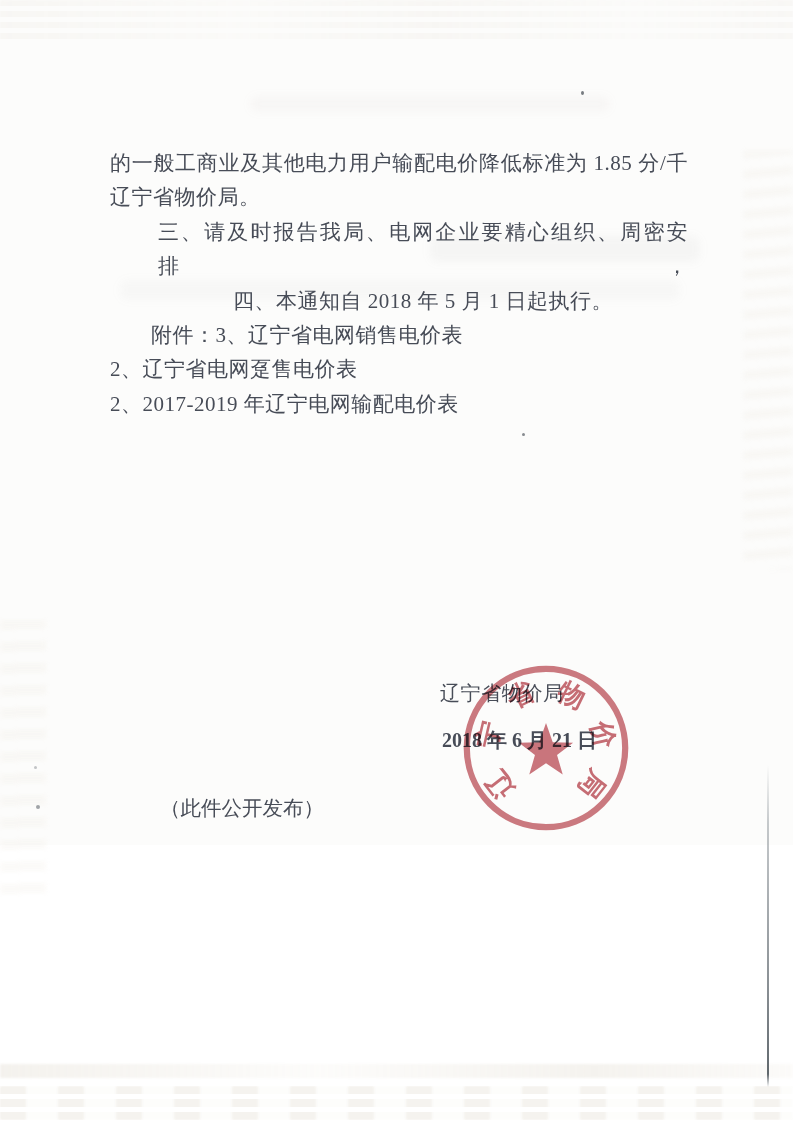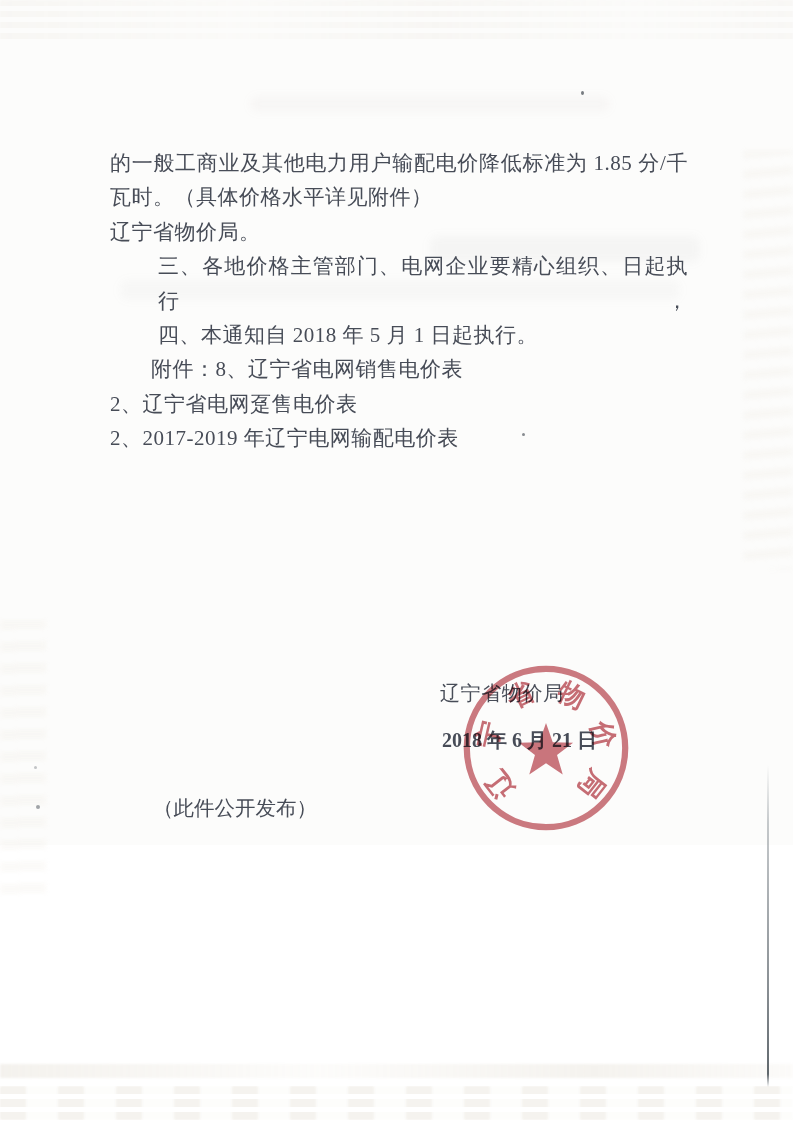--- a/index.html
+++ b/index.html
@@ -62,33 +62,33 @@
   .fleck-4{left:34px;top:766px;width:3px;height:3px;opacity:.35;}
   
   .body-block{
     position:absolute;left:110px;top:146px;width:578px;
     font-size:21px;line-height:34.4px;letter-spacing:.5px;
     white-space:nowrap;
   }
   .line{white-space:nowrap;}
   .line.just{white-space:normal;text-align:justify;text-align-last:justify;text-justify:inter-ideograph;}
   .indent-none{margin-left:0;}
-  .indent-para{margin-left:48px;}
+  .indent-para{margin-left:48px;text-align:center;}
   .indent-fujian{margin-left:41px;}
   .indent-cont{}
   .sig-agency{
     position:absolute;left:440px;top:680px;
     font-size:20px;letter-spacing:.6px;
   }
   .sig-date{
     position:absolute;left:442px;top:727px;
     font-size:20px;letter-spacing:0;font-weight:bold;
   }
   .footer-note{
-    position:absolute;left:153px;top:794px;
+    position:absolute;left:160px;top:794px;
     font-size:20.5px;letter-spacing:0;
   }
   
   .seal{
     position:absolute;left:457px;top:659px;width:178px;height:178px;
     mix-blend-mode:multiply;opacity:.88;filter:blur(.4px);
     pointer-events:none;
   }
   .seal text{
     font-family:"Liberation Serif","DejaVu Serif",serif;
@@ -110,25 +110,24 @@
   <div class="ghost ghost-b"></div>
   <div class="ghost ghost-c"></div>
   <div class="crease"></div>
   <div class="fleck fleck-1"></div>
   <div class="fleck fleck-2"></div>
   <div class="fleck fleck-3"></div>
   <div class="fleck fleck-4"></div>
 
   <div class="body-block" id="body-lines">
       <div class="line indent-none just">的一般工商业及其他电力用户输配电价降低标准为 1.85 分/千</div>
-      <div class="line indent-none">瓦时。（具体价格水平详见附件）</div>
       <div class="line indent-none">辽宁省物价局。</div>
-      <div class="line indent-para just">三、各地价格主管部门、电网企业要精心组织、日起执行，</div>
+      <div class="line indent-para just">三、请及时报告我局、电网企业要精心组织、周密安排，</div>
       <div class="line indent-para">四、本通知自 2018 年 5 月 1 日起执行。</div>
-      <div class="line indent-fujian">附件：8、辽宁省电网销售电价表</div>
+      <div class="line indent-fujian">附件：3、辽宁省电网销售电价表</div>
       <div class="line indent-cont">2、辽宁省电网趸售电价表</div>
       <div class="line indent-cont">2、2017-2019 年辽宁电网输配电价表</div>
     </div>
 
   <div class="sig-agency">辽宁省物价局</div>
   <div class="sig-date">2018 年 6 月 21 日</div>
 
   <svg class="seal" viewBox="0 0 200 200">
     <circle cx="100" cy="100" r="89" fill="none" stroke="#c15a63" stroke-width="7" opacity="0.92"></circle>
     <polygon points="100,72 107.6,93.5 130.4,94.1 112.4,108 118.8,129.9 100,117 81.2,129.9 87.6,108 69.6,94.1 92.4,93.5" fill="#c15a63" opacity="0.95"></polygon>

